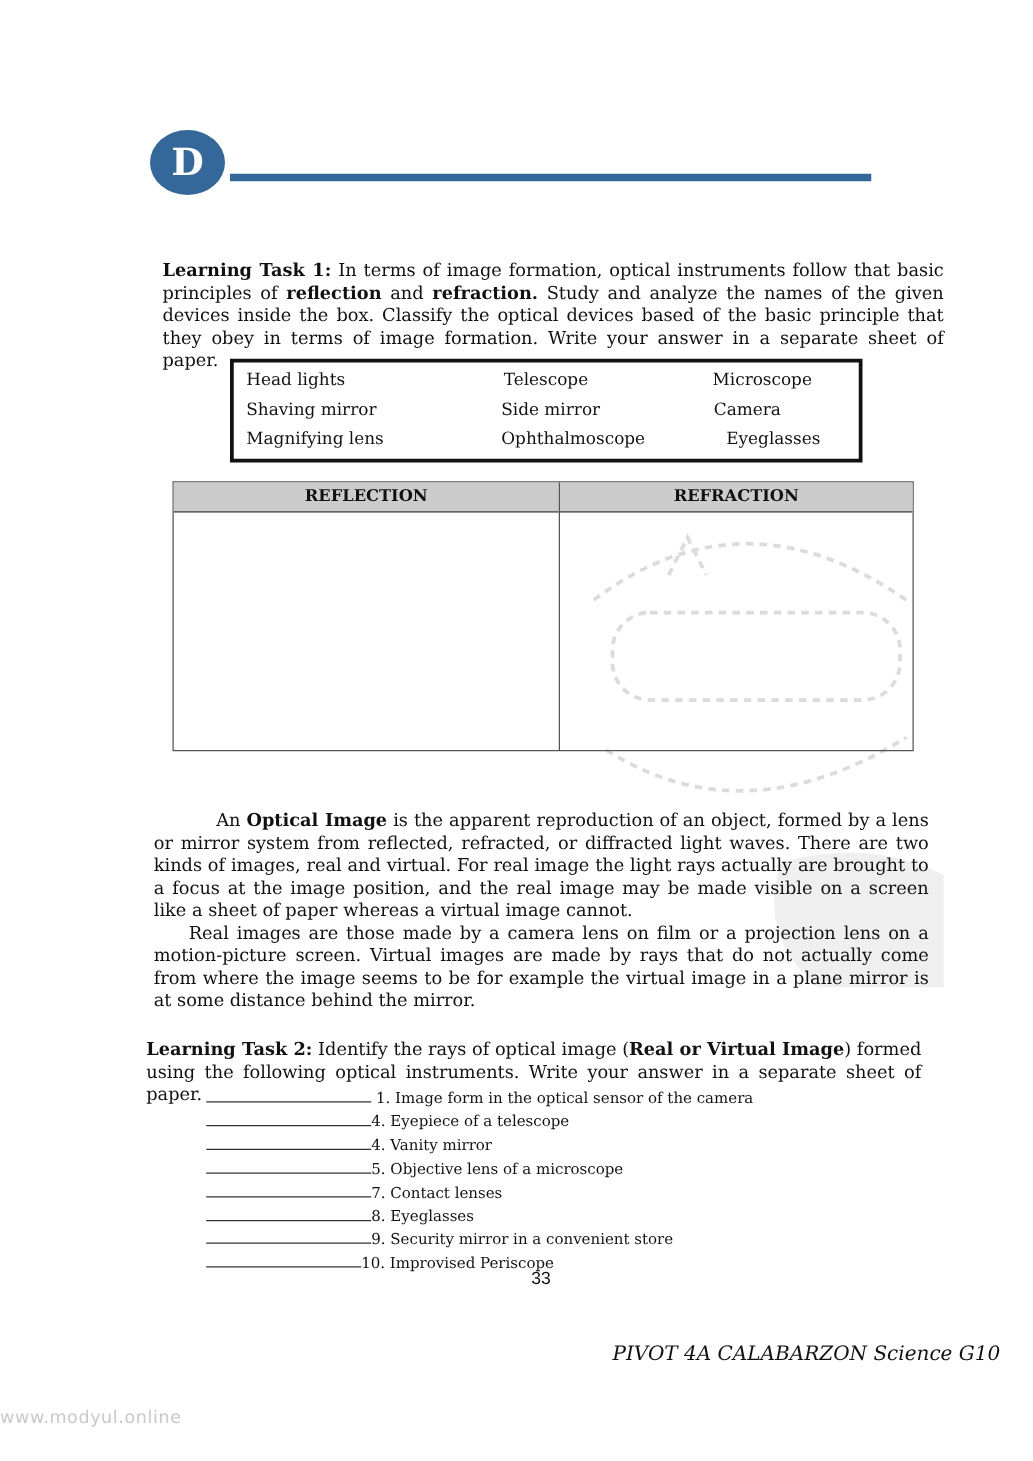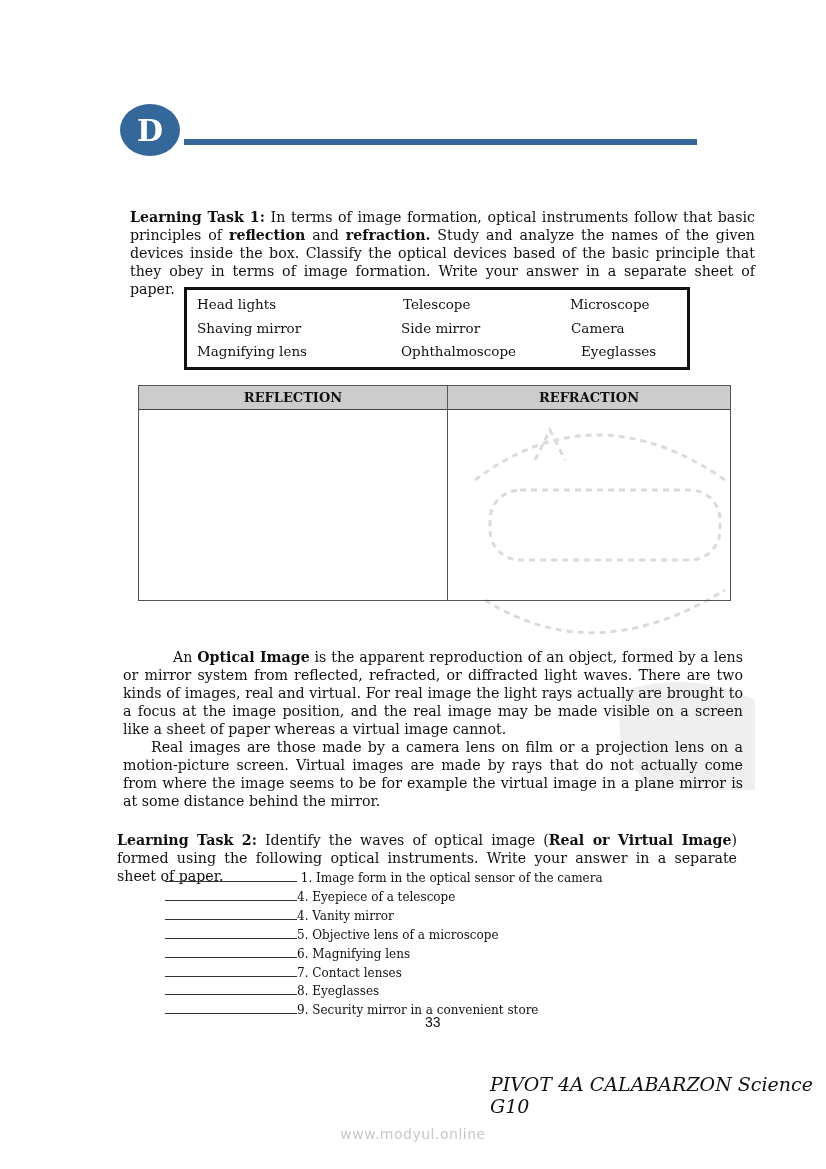--- a/index.html
+++ b/index.html
@@ -20,22 +20,22 @@
   .ctable .hdr { position: absolute; top: 0; height: 23px; background: #cccccc; border-bottom: 1px solid #444;
                  font-weight: bold; font-size: 13px; display: flex; align-items: center; justify-content: center; }
   .ctable .col-div { position: absolute; left: 308px; top: 0; bottom: 0; width: 1px; background: #555; }
   .cell { position: absolute; top: 24px; bottom: 0; }
   .optical { left: 123px; top: 614px; width: 620px; }
   .task2 { left: 117px; top: 797px; width: 620px; }
   .qlist { left: 165px; top: 869px; }
   .qrow { font-size: 12px; line-height: 17.9px; white-space: nowrap; }
   .blank { display: inline-block; width: 132px; border-bottom: 1px solid #333; height: 12px; vertical-align: baseline; }
   .footer-num { left: 425px; top: 1014px; font-family: "Liberation Sans", sans-serif; font-size: 14px; }
-  .footer-title { left: 490px; top: 1073px; font-style: italic; font-size: 19px; }
-  .watermark { left: 0; width: 826px; top: 1126px; text-align: center; color: #c8c8c8;
+  .footer-title { left: 490px; top: 1073px; font-style: italic; font-size: 16px; }
+  .watermark { left: 0; width: 826px; top: 1126px; text-align: left; color: #c8c8c8;
                font-family: "DejaVu Sans", sans-serif; font-size: 14px; letter-spacing: 0.5px; }
   .stamp { left: 455px; top: 370px; width: 300px; height: 420px; opacity: 0.35; }
 </style>
 </head>
 <body>
 
 <div class="abs badge">D</div>
 <div class="abs bar"></div>
 
 <div class="abs para task1">
@@ -73,29 +73,29 @@
   <div class="cell" style="left:0;width:308px"></div>
   <div class="cell" style="left:309px;right:0"></div>
 </div>
 
 <div class="abs para optical">
   <div style="text-indent:50px"><span>An </span><b>Optical Image</b><span> is the apparent reproduction of an object, formed by a lens or mirror system from reflected, refracted, or diffracted light waves. There are two kinds of images, real and virtual. For real image the light rays actually are brought to a focus at the image position, and the real image may be made visible on a screen like a sheet of paper whereas a virtual image cannot.</span></div>
   <div style="text-indent:28px">Real images are those made by a camera lens on film or a projection lens on a motion-picture screen. Virtual images are made by rays that do not actually come from where the image seems to be for example the virtual image in a plane mirror is at some distance behind the mirror.</div>
 </div>
 
 <div class="abs para task2">
-  <b>Learning Task 2:</b><span> Identify the waves of optical image (</span><b>Real or Virtual Image</b><span>) formed using the following optical instruments. Write your answer in a separate sheet of paper.</span>
+  <b>Learning Task 2:</b><span> Identify the rays of optical image (</span><b>Real or Virtual Image</b><span>) formed using the following optical instruments. Write your answer in a separate sheet of paper.</span>
 </div>
 
 <div class="abs qlist">
   <div class="qrow"><span class="blank"></span><span> 1. Image form in the optical sensor of the camera</span></div>
   <div class="qrow"><span class="blank"></span><span>4. Eyepiece of a telescope</span></div>
   <div class="qrow"><span class="blank"></span><span>4. Vanity mirror</span></div>
   <div class="qrow"><span class="blank"></span><span>5. Objective lens of a microscope</span></div>
-  <div class="qrow"><span class="blank"></span><span>6. Magnifying lens</span></div>
   <div class="qrow"><span class="blank"></span><span>7. Contact lenses</span></div>
   <div class="qrow"><span class="blank"></span><span>8. Eyeglasses</span></div>
   <div class="qrow"><span class="blank"></span><span>9. Security mirror in a convenient store</span></div>
+  <div class="qrow"><span class="blank" style="width:124px"></span><span>10. Improvised Periscope</span></div>
 </div>
 
 <div class="abs footer-num">33</div>
 <div class="abs footer-title">PIVOT 4A  CALABARZON Science G10</div>
 <div class="abs watermark">www.modyul.online</div>
 
 </body></html>

